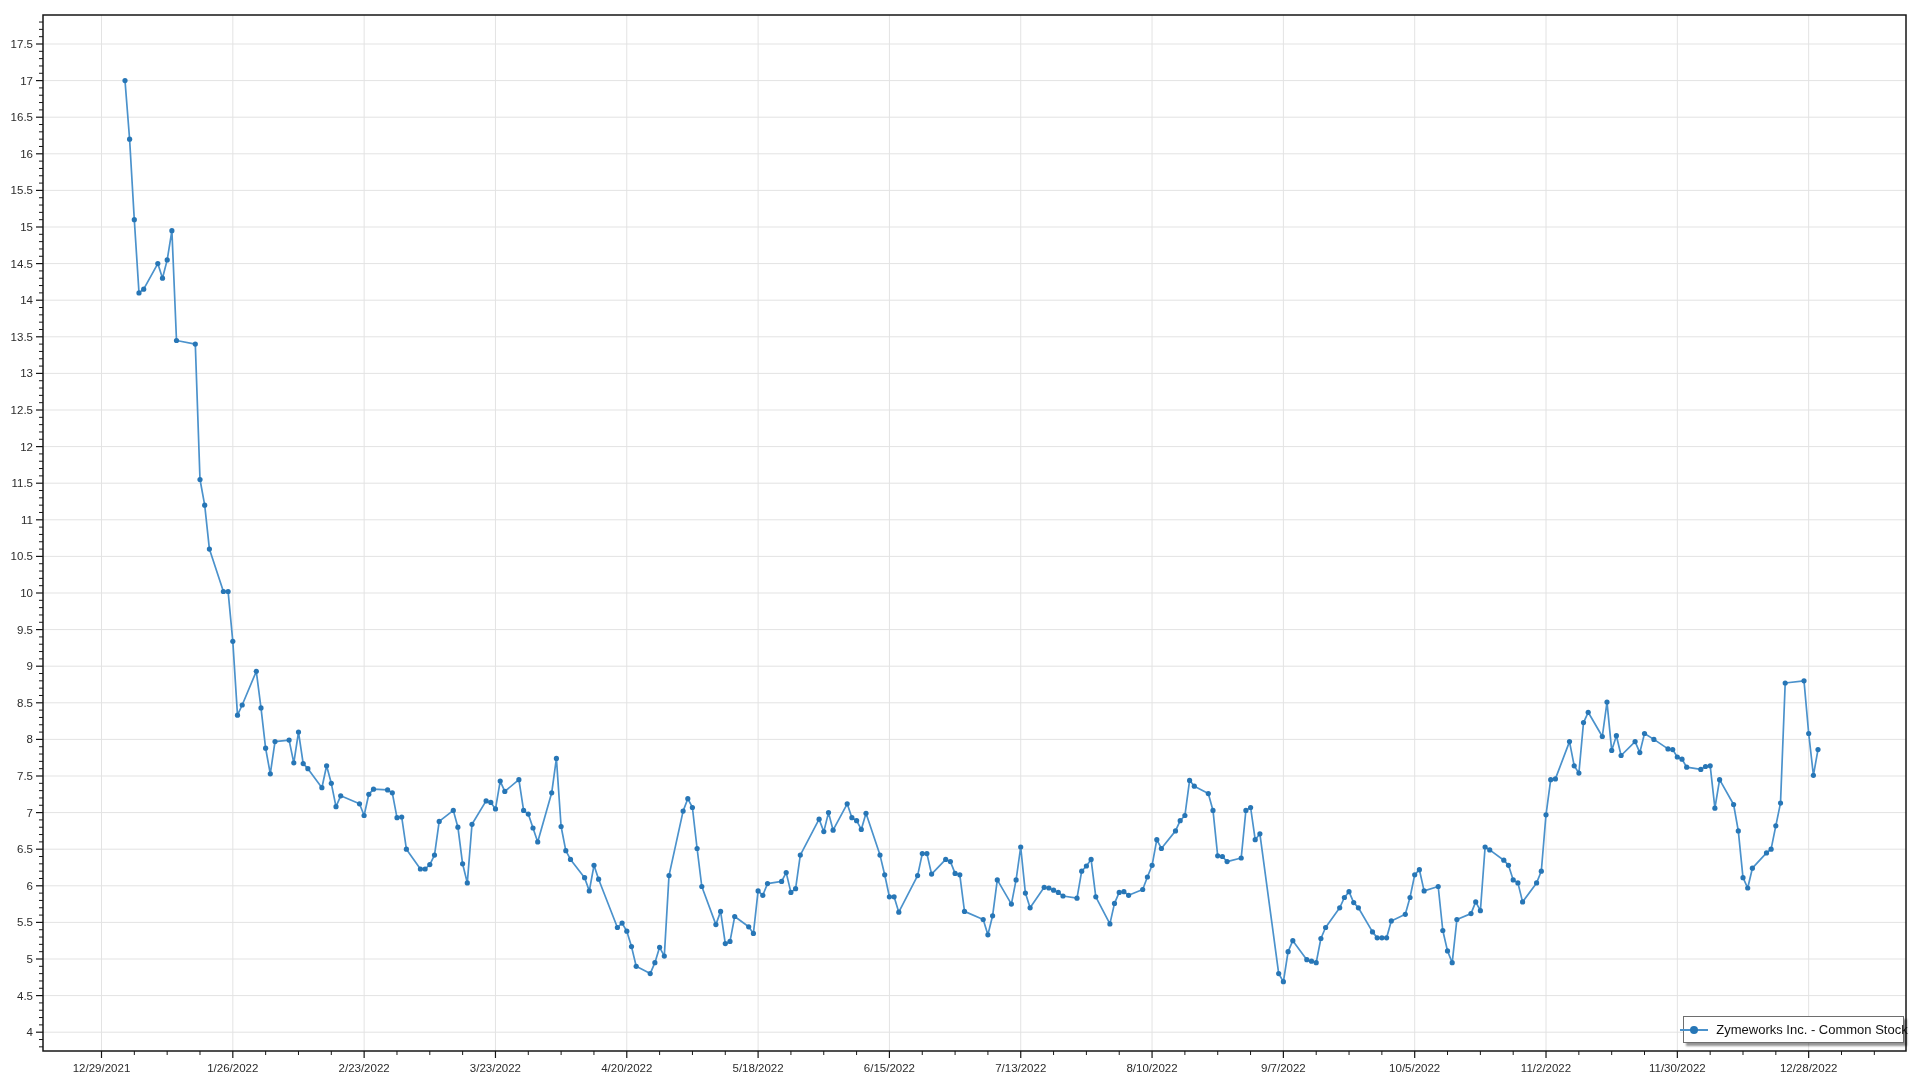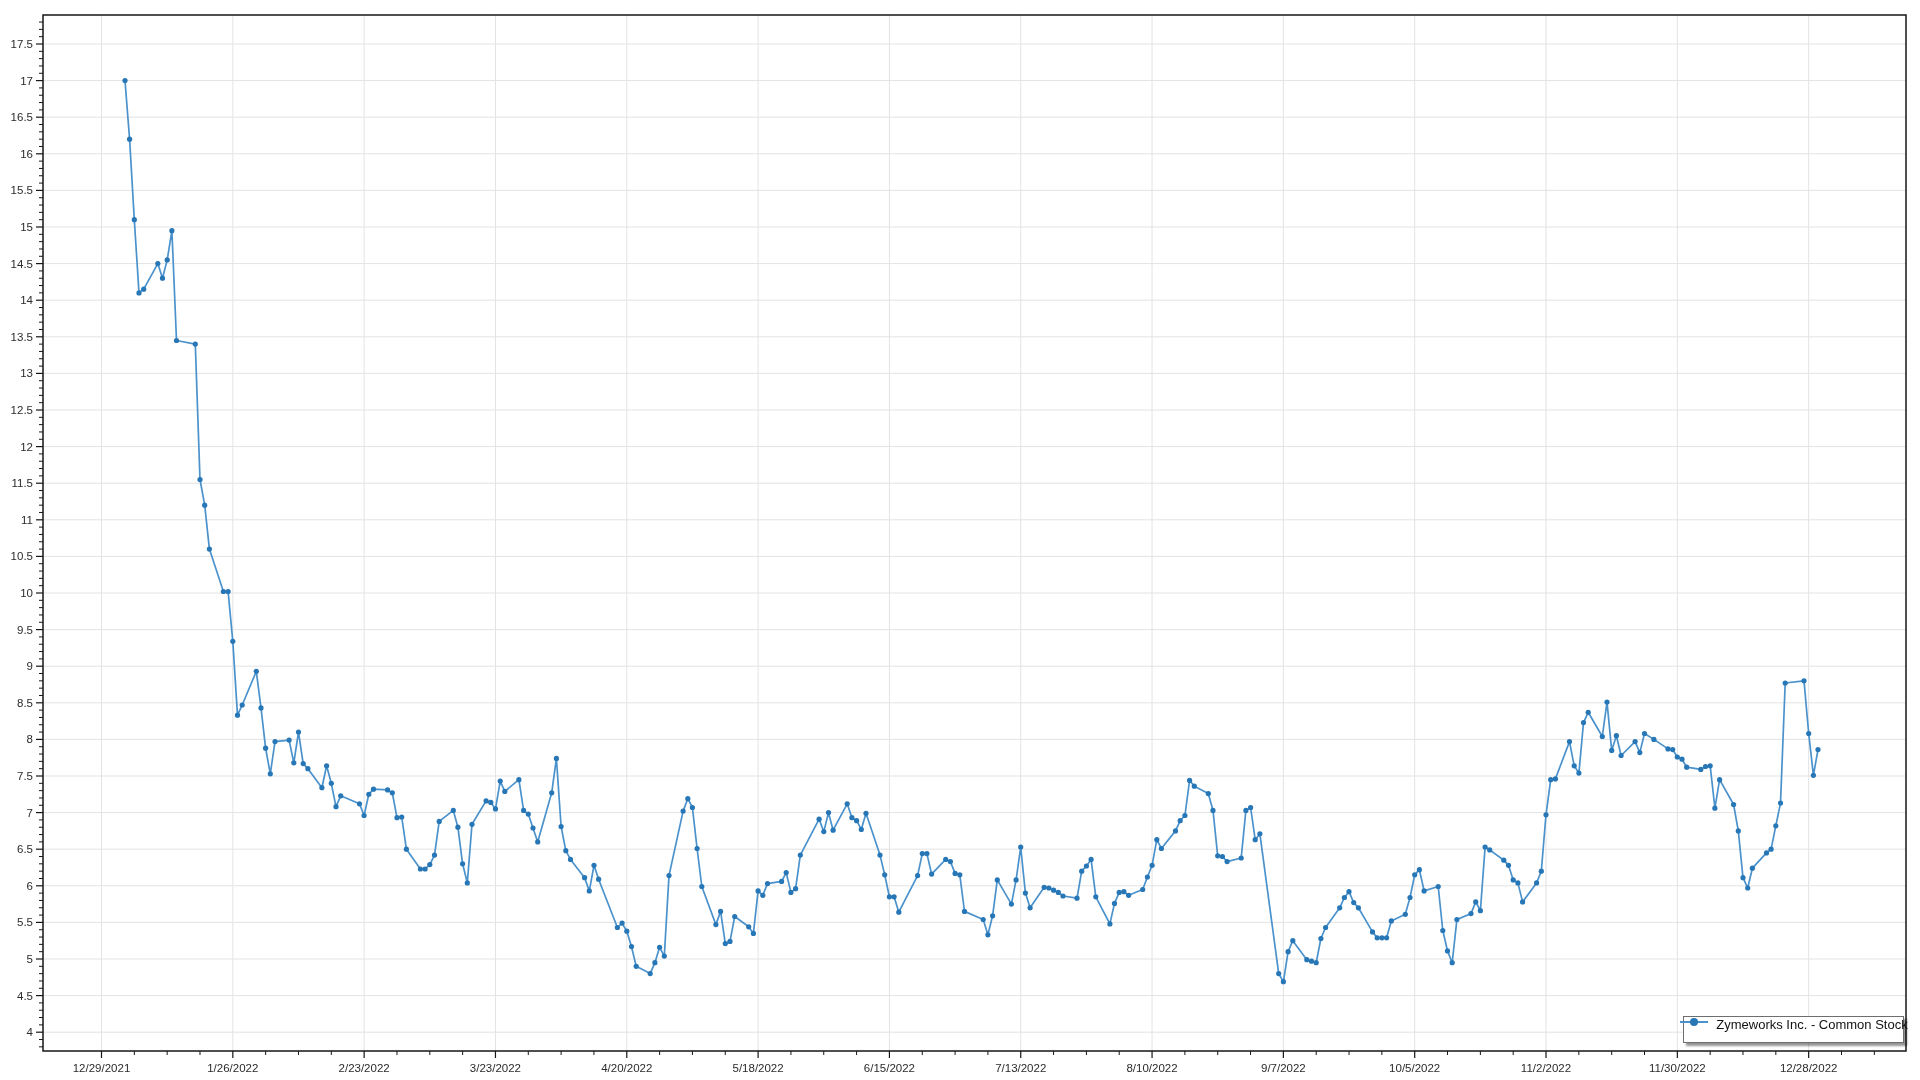--- a/index.html
+++ b/index.html
@@ -5,21 +5,21 @@
   html,body{margin:0;padding:0;}
   body{
     width:1920px;height:1080px;overflow:hidden;position:relative;
     background:#ffffff;font-family:"Liberation Sans",sans-serif;
   }
   #chart-svg{position:absolute;left:0;top:0;}
   .legend{
     position:absolute;left:1683px;top:1016px;width:221px;height:27px;
     background:#ffffff;border:1px solid #6e6e6e;
     box-shadow:3px 3px 2px rgba(0,0,0,0.42);
-    display:flex;justify-content:center;gap:7px;
+    display:flex;align-items:center;justify-content:center;gap:7px;
     font-size:13px;color:#111;box-sizing:border-box;
     z-index:5;
   }
   .legend-marker{flex:0 0 auto;display:block;}
   .legend-label{white-space:nowrap;}
 </style>
 </head>
 <body>
 
 <svg id="chart-svg" width="1920" height="1080">

